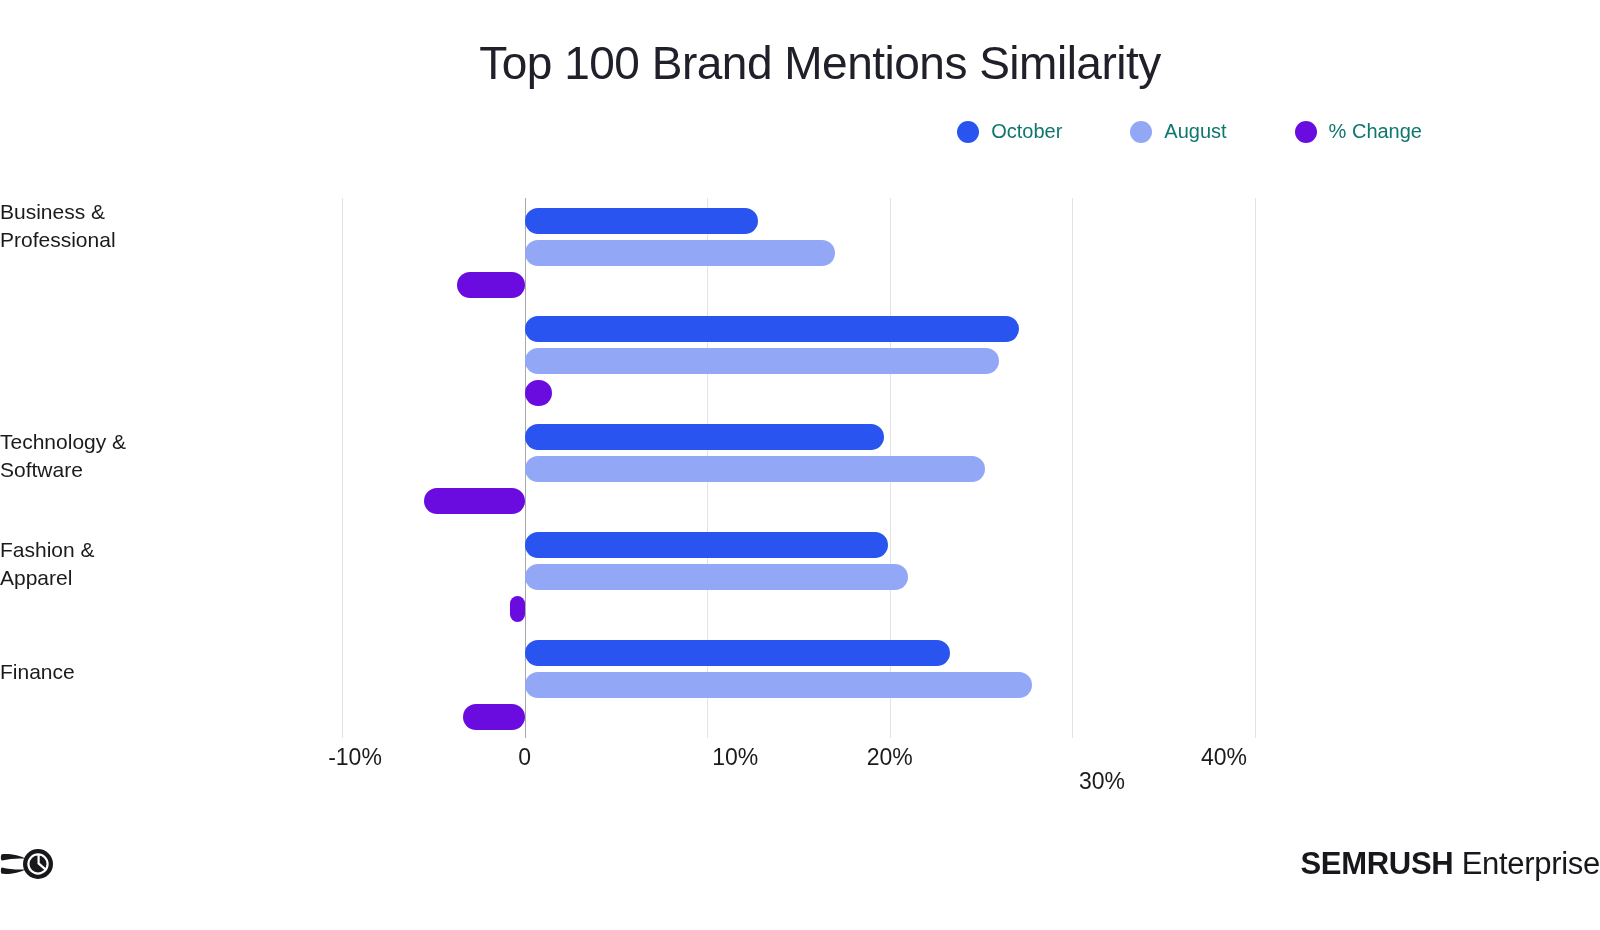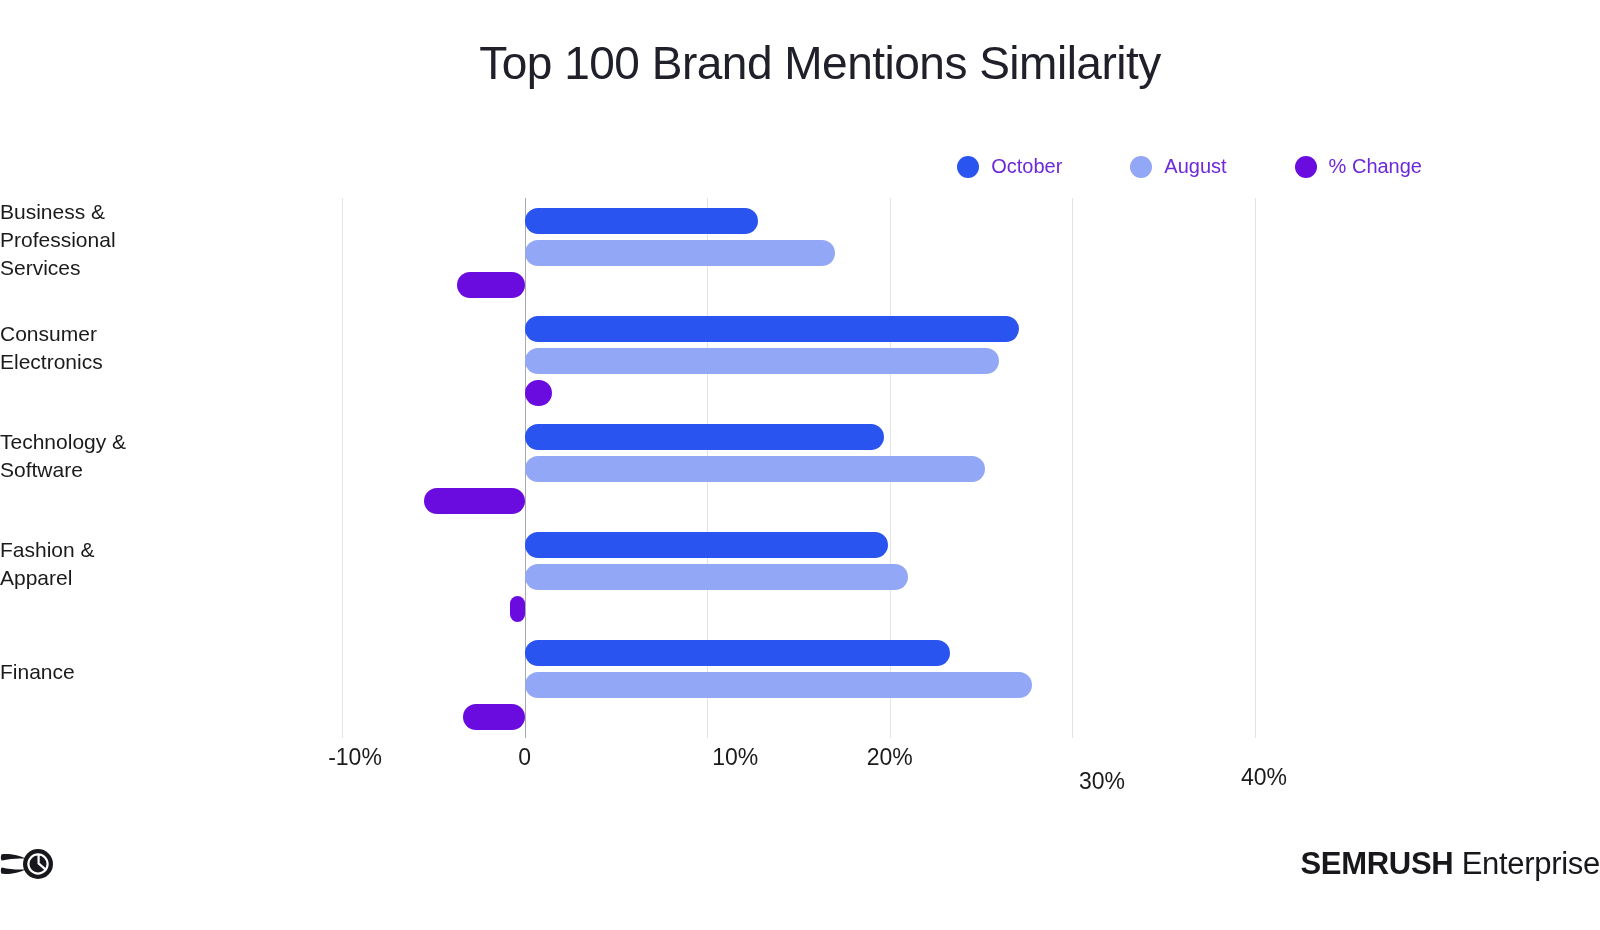--- a/index.html
+++ b/index.html
@@ -38,23 +38,22 @@
     right: 178px;
     display: flex;
     align-items: center;
     gap: 68px;
   }
   .legend-item {
     display: flex;
     align-items: center;
     gap: 12px;
     font-size: 20px;
-    color: #6d28d9;
-    white-space: nowrap;
-    margin-top: 35px;
+    color: #0f766e;
+    white-space: nowrap;
   }
   .legend-swatch {
     width: 22px;
     height: 22px;
     border-radius: 50%;
     display: block;
     flex: none;
   }
 
   
@@ -181,25 +180,20 @@
   <div class="legend-item">
     <span class="legend-swatch" style="background: rgb(106, 12, 224);"></span>
     <span>% Change</span>
   </div>
 </div>
 
 <div class="ylabels">
     <div class="ylabel" style="top: 0px;">
       <div>Business &amp;</div>
       <div>Professional</div>
-      <div>Services</div>
-    </div>
-    <div class="ylabel" style="top: 122px;">
-      <div>Consumer</div>
-      <div>Electronics</div>
     </div>
     <div class="ylabel" style="top: 230px;">
       <div>Technology &amp;</div>
       <div>Software</div>
     </div>
     <div class="ylabel" style="top: 338px;">
       <div>Fashion  &amp;</div>
       <div>Apparel</div>
     </div>
     <div class="ylabel" style="top: 460px;">
@@ -246,21 +240,21 @@
       </div>
   </div>
 </div>
 
 <div class="xlabels">
     <div class="xlabel" style="left: 13px;">-10%</div>
     <div class="xlabel" style="left: 182.6px;">0</div>
     <div class="xlabel" style="left: 365.2px; margin-left: 28px;">10%</div>
     <div class="xlabel" style="left: 547.8px;">20%</div>
     <div class="xlabel" style="left: 760px; margin-top: 24px;">30%</div>
-    <div class="xlabel" style="left: 922px; margin-top: 20px;">40%</div>
+    <div class="xlabel" style="left: 882px;">40%</div>
   </div>
 
 <div class="footer">
   <svg class="logo-mark" width="58" height="34" viewBox="0 0 58 34" aria-hidden="true">
     <path d="M2 13.5 C10 11.5 20 11 26 11.8 C20 8.5 10 6.5 2 7.2 C0.5 7.3 0.5 13.2 2 13.5 Z" fill="#17171c"></path>
     <path d="M2 20.5 C10 22.5 20 23 26 22.2 C20 25.5 10 27.5 2 26.8 C0.5 26.7 0.5 20.8 2 20.5 Z" fill="#17171c"></path>
     <circle cx="38" cy="17" r="15" fill="#17171c"></circle>
     <path d="M38 7 A10 10 0 1 0 45.5 23.5 L38 17 Z" fill="#17171c"></path>
     <circle cx="38" cy="17" r="9.6" fill="none" stroke="#ffffff" stroke-width="2.2"></circle>
     <path d="M38.6 8.2 L38.6 16.4 L45.4 22.4" fill="none" stroke="#ffffff" stroke-width="2.2" stroke-linecap="round"></path>

